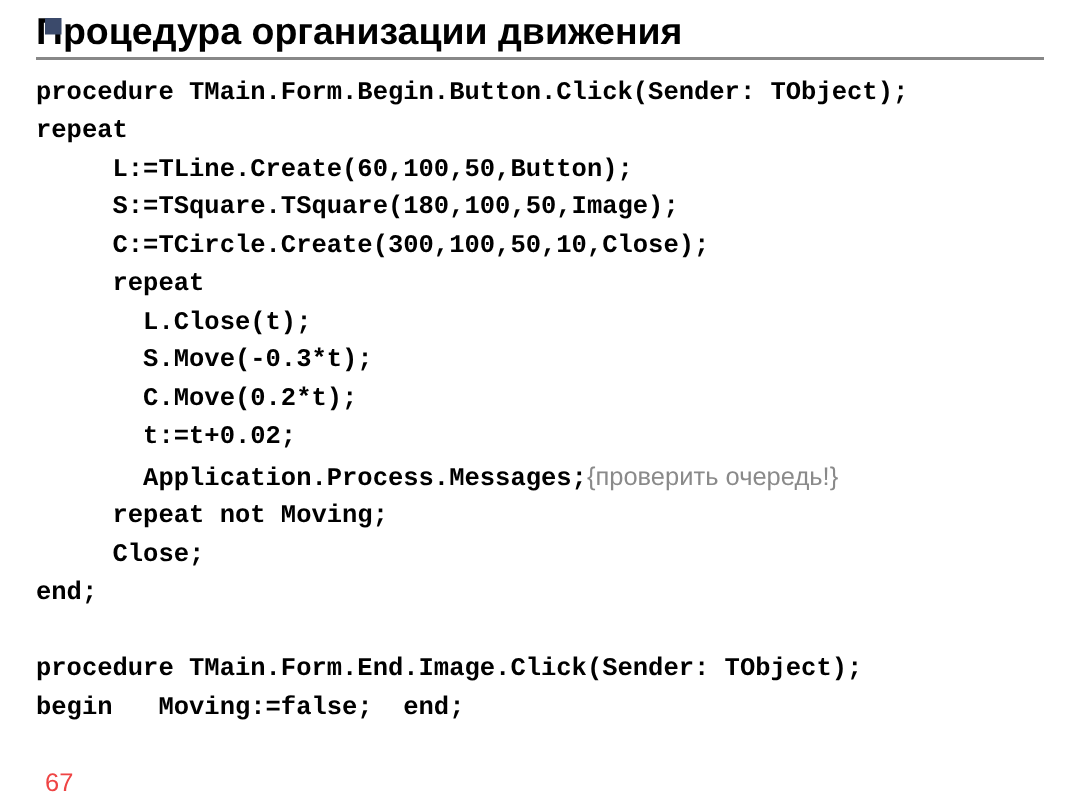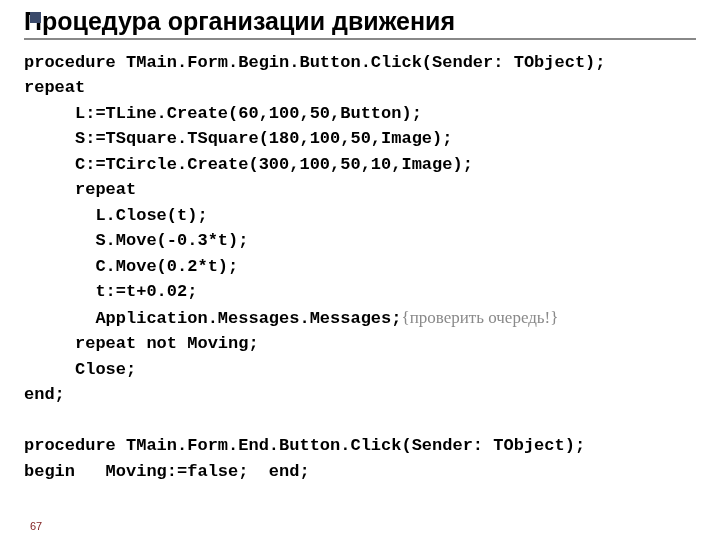--- a/index.html
+++ b/index.html
@@ -41,53 +41,53 @@
     font-family: "Courier New", monospace;
     font-size: 17px;
     font-weight: bold;
     color: #000;
     margin: 0;
     white-space: pre;
     line-height: 1.5;
   }
   .comment {
     color: #8a8a8a;
-    font-family: Liberation Serif, serif;
+    font-family: Liberation Sans, sans-serif;
     font-weight: normal;
   }
   .pagenum {
     position: absolute;
     left: 30px;
     bottom: 8px;
-    font-size: 11px;
-    color: #7f1d1d;
+    font-size: 17px;
+    color: #ef4444;
     font-family: Arial, sans-serif;
   }
 </style>
 </head>
 <body>
 
 <div class="slide">
   <div class="title-wrap">
     <div class="bullet"></div>
     <h1 class="title">Процедура организации движения</h1>
   </div>
 
 <pre class="code"><span>procedure TMain.Form.Begin.Button.Click(Sender: TObject);</span>
 <span>repeat</span>
 <span>     L:=TLine.Create(60,100,50,Button);</span>
 <span>     S:=TSquare.TSquare(180,100,50,Image);</span>
-<span>     C:=TCircle.Create(300,100,50,10,Image);</span>
+<span>     C:=TCircle.Create(300,100,50,10,Close);</span>
 <span>     repeat</span>
 <span>       L.Close(t);</span>
 <span>       S.Move(-0.3*t);</span>
 <span>       C.Move(0.2*t);</span>
 <span>       t:=t+0.02;</span>
-<span>       Application.Messages.Messages;</span><span class="comment">{проверить очередь!}</span>
+<span>       Application.Process.Messages;</span><span class="comment">{проверить очередь!}</span>
 <span>     repeat not Moving;</span>
 <span>     Close;</span>
 <span>end;</span>
 <span></span>
-<span>procedure TMain.Form.End.Button.Click(Sender: TObject);</span>
+<span>procedure TMain.Form.End.Image.Click(Sender: TObject);</span>
 <span>begin   Moving:=false;  end;</span></pre>
 </div>
 
 <div class="pagenum">67</div>
 
 </body></html>

